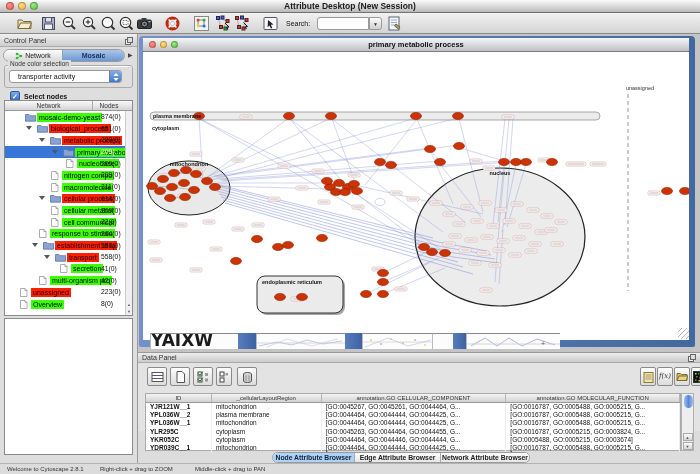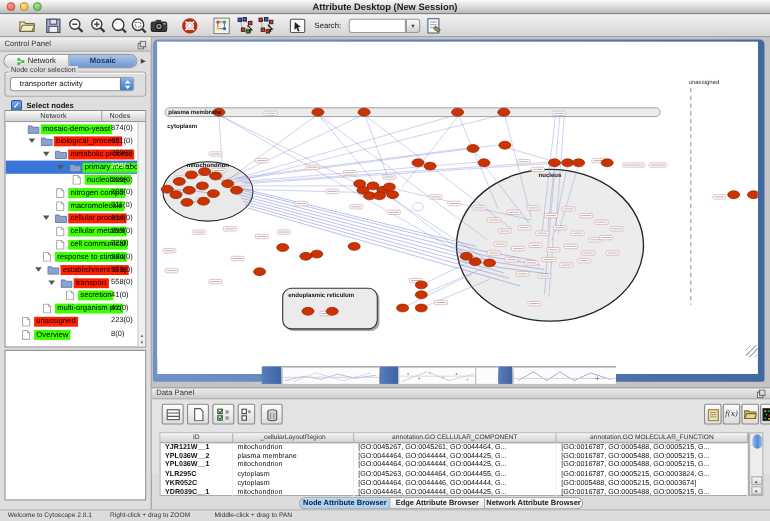--- a/index.html
+++ b/index.html
@@ -377,20 +377,26 @@
       <div class="scr-arrow" style="bottom:8px">▲</div>
       <div class="scr-arrow" style="bottom:1px">▼</div>
     </div>
   </div>
   <div class="abs" id="overview-panel"></div>
 </div>
 
 <div class="abs" id="desktop">
   <div class="abs" id="net-frame">
     <div id="net-inner">
+      <div id="net-titlebar">
+        <div class="abs nlight" style="left:6px;background:radial-gradient(circle at 35% 30%,#ff9a92,#f25648)"></div>
+        <div class="abs nlight" style="left:17px;background:radial-gradient(circle at 35% 30%,#ffdf8a,#f5b42e)"></div>
+        <div class="abs nlight" style="left:28px;background:radial-gradient(circle at 35% 30%,#a8e88a,#4fc439)"></div>
+        <div id="net-title">primary metabolic process</div>
+      </div>
       <div id="net-canvas">
         <svg id="graph" width="546" height="287">
             <rect x="7" y="60" width="450" height="8" rx="4" fill="#ececec" stroke="#888" stroke-width="0.7"></rect>
             <ellipse cx="357" cy="185" rx="85" ry="69" fill="#ececec" stroke="#222" stroke-width="1.2"></ellipse>
             <ellipse cx="46" cy="136" rx="41" ry="27" fill="#e9e9e9" stroke="#222" stroke-width="1"></ellipse>
             <rect x="116" y="226" width="86" height="37" rx="8" fill="rgba(60,60,60,0.45)"></rect>
             <rect x="114" y="224" width="86" height="37" rx="8" fill="#ebebeb" stroke="#333" stroke-width="1"></rect>
             <line x1="485" y1="42" x2="485" y2="239" stroke="#999" stroke-width="1" stroke-dasharray="4,3"></line>
             <line x1="60" y1="128" x2="56" y2="66" stroke="rgba(130,138,216,0.5)" stroke-width="0.7"></line>
             <line x1="62" y1="127" x2="146" y2="66" stroke="rgba(130,138,216,0.5)" stroke-width="0.7"></line>
@@ -640,20 +646,23 @@
             <text x="46" y="114" text-anchor="middle" font-size="5.5" font-weight="bold" fill="#111" font-family="Liberation Sans,sans-serif">mitochondrion</text>
             <text x="357" y="123" text-anchor="middle" font-size="5.5" font-weight="bold" fill="#111" font-family="Liberation Sans,sans-serif">nucleus</text>
             <text x="119" y="232" text-anchor="start" font-size="5.5" font-weight="bold" fill="#111" font-family="Liberation Sans,sans-serif">endoplasmic reticulum</text>
             <text x="497" y="38" text-anchor="middle" font-size="5.5" font-weight="normal" fill="#333" font-family="Liberation Sans,sans-serif">unassigned</text>
           </svg>
         <div class="abs" id="canvas-grip"></div>
       </div>
     </div>
     <div id="frame-grip"></div>
   </div>
+  <div class="frag fragw" style="left:12px;width:88px">
+      <div id="frag-glyphs">YAIXW</div>
+    </div>
   <div class="frag fragb" style="left:100px;width:18px"></div>
   <div class="frag fragw" style="left:118px;width:89px"><svg width="89" height="16">
         <polyline points="2,12 20,8 35,11 50,6 66,10 85,7" fill="none" stroke="#a8b0dd" stroke-width="0.7"></polyline>
         <line x1="0" y1="9" x2="89" y2="9" stroke="#cfcfcf" stroke-width="0.8"></line>
         <polyline points="10,13 30,5 55,12 80,5" fill="none" stroke="#c0c6e8" stroke-width="0.6"></polyline>
       </svg></div>
   <div class="frag fragb" style="left:207px;width:17px"></div>
   <div class="frag fragw" style="left:224px;width:70px"><svg width="70" height="16">
         <line x1="0" y1="8" x2="70" y2="8" stroke="#d5d5d5" stroke-width="0.8"></line>
         <circle cx="8" cy="6" r="0.8" fill="#ab2"></circle>

